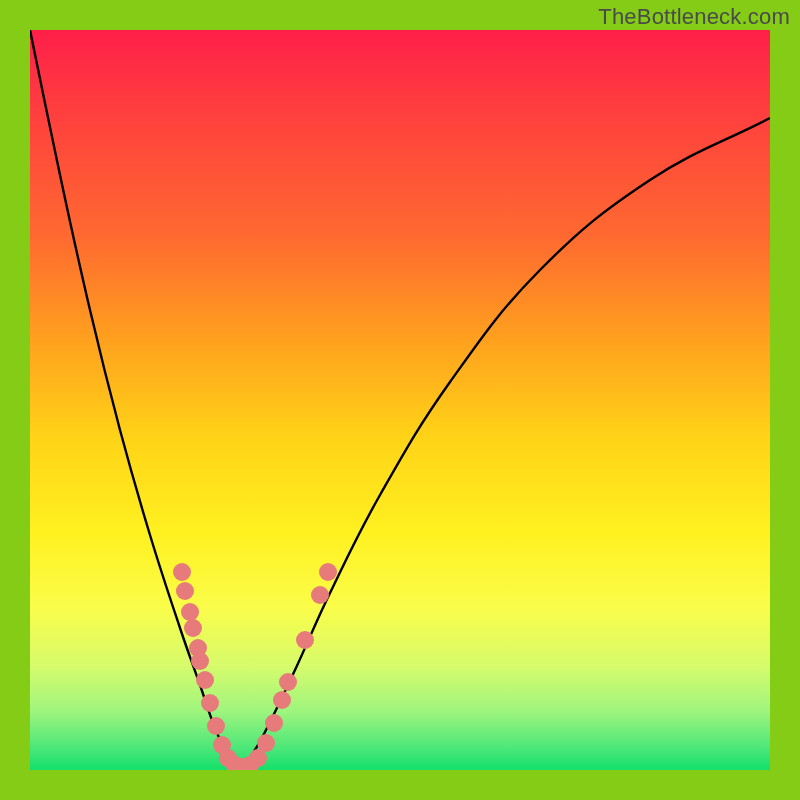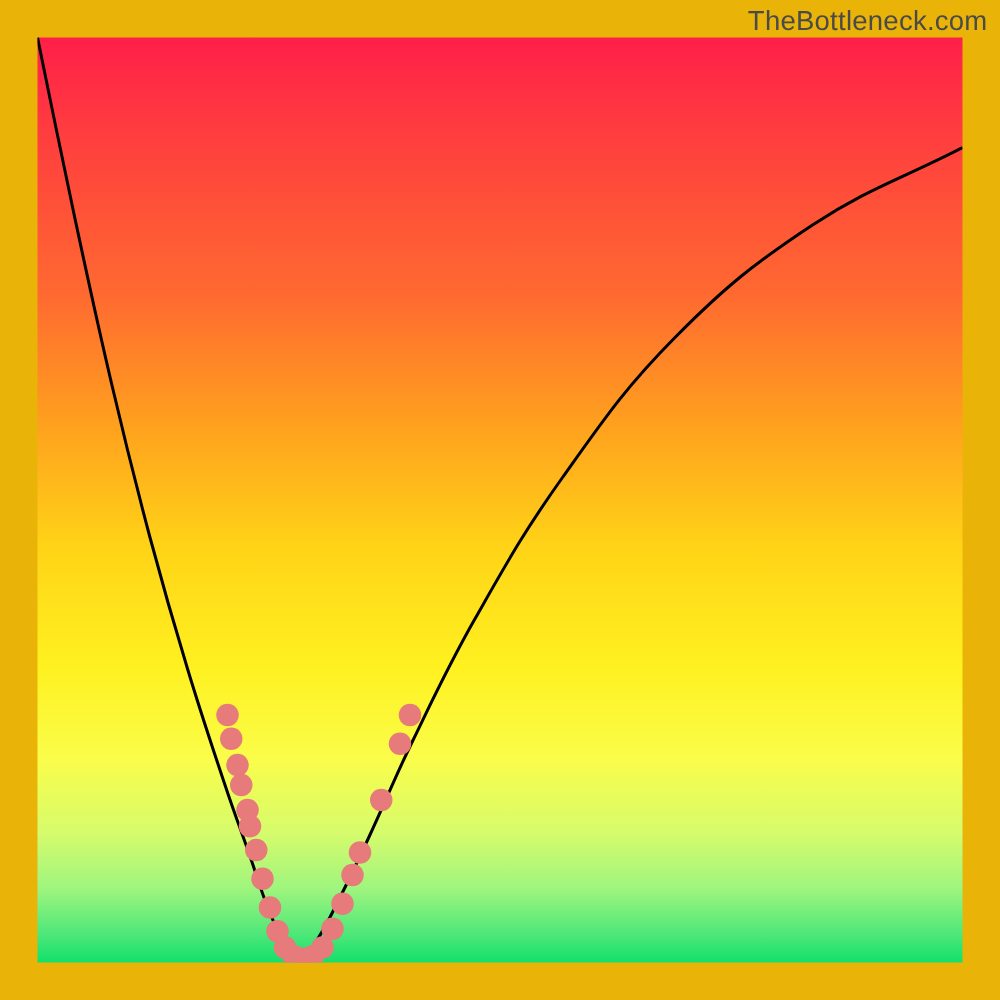--- a/index.html
+++ b/index.html
@@ -8,21 +8,21 @@
     width: 800px;
     height: 800px;
     overflow: hidden;
     background: #000;
     font-family: Arial, Helvetica, sans-serif;
   }
   .outer {
     position: relative;
     width: 800px;
     height: 800px;
-    background: #eab308;
+    background: #84cc16;
   }
   .plot {
     position: absolute;
     left: 30px;
     top: 30px;
     width: 740px;
     height: 740px;
     background: linear-gradient(
       to bottom,
       #ff1f49 0%,

